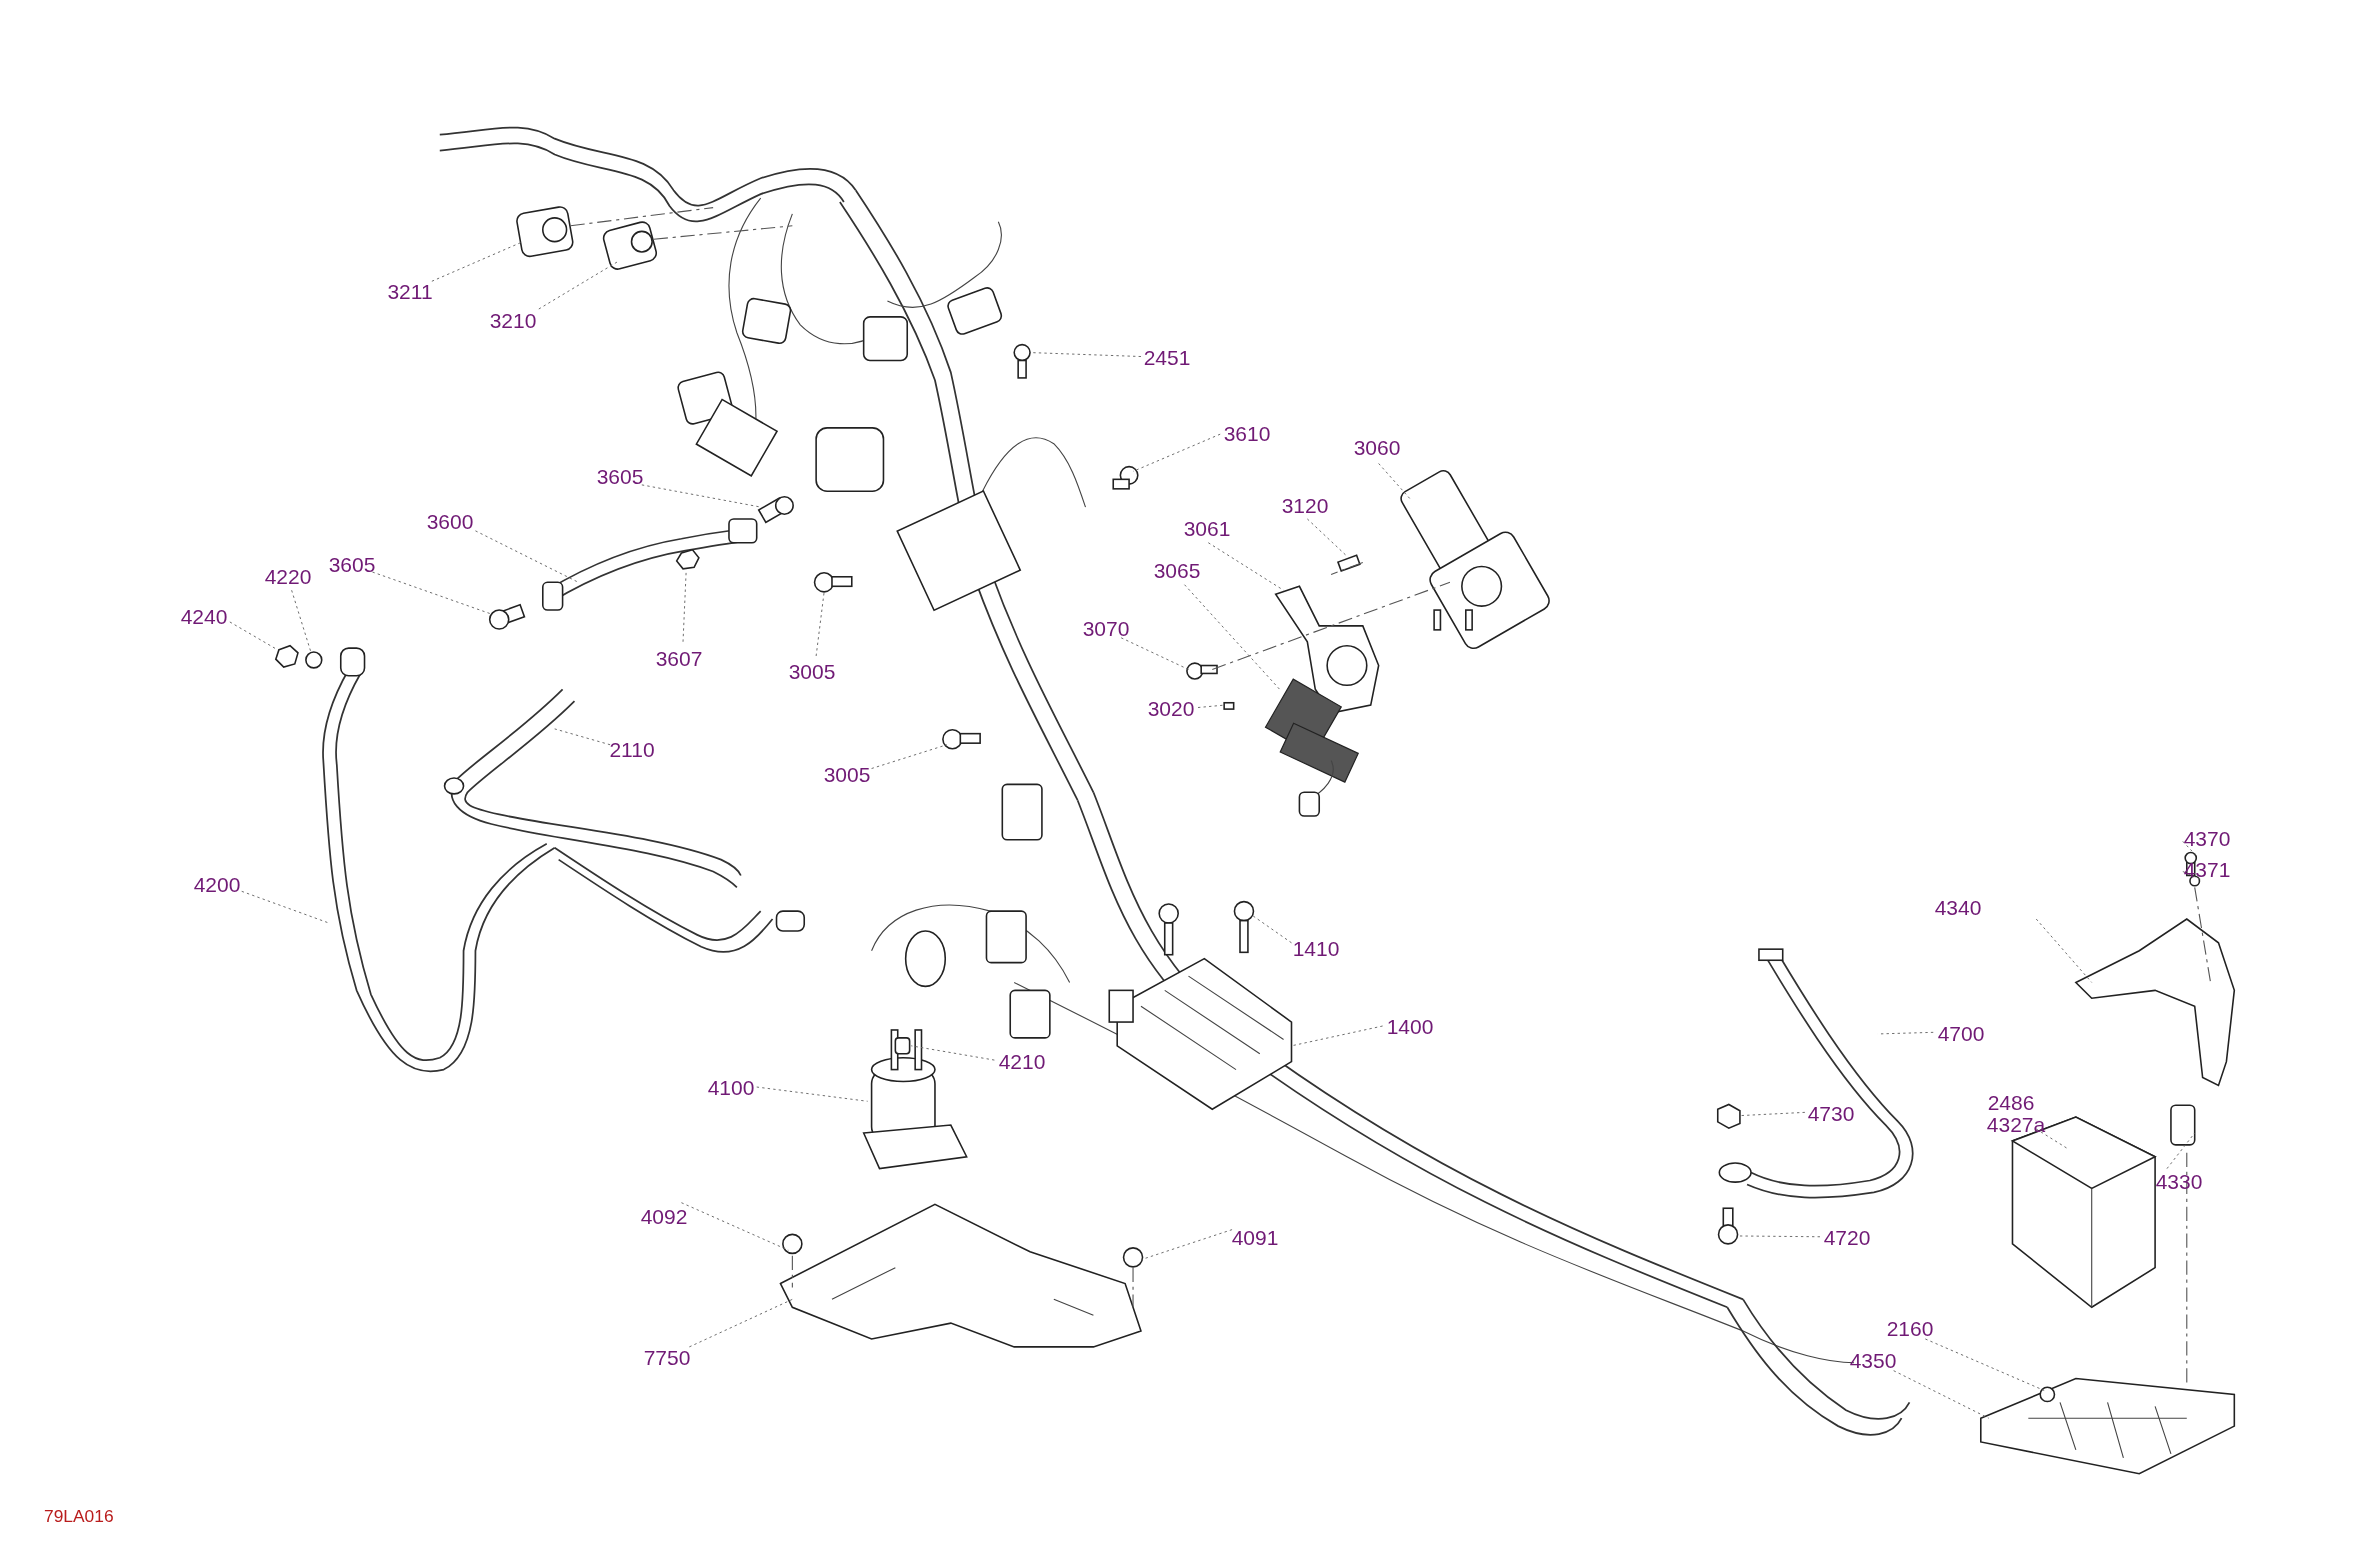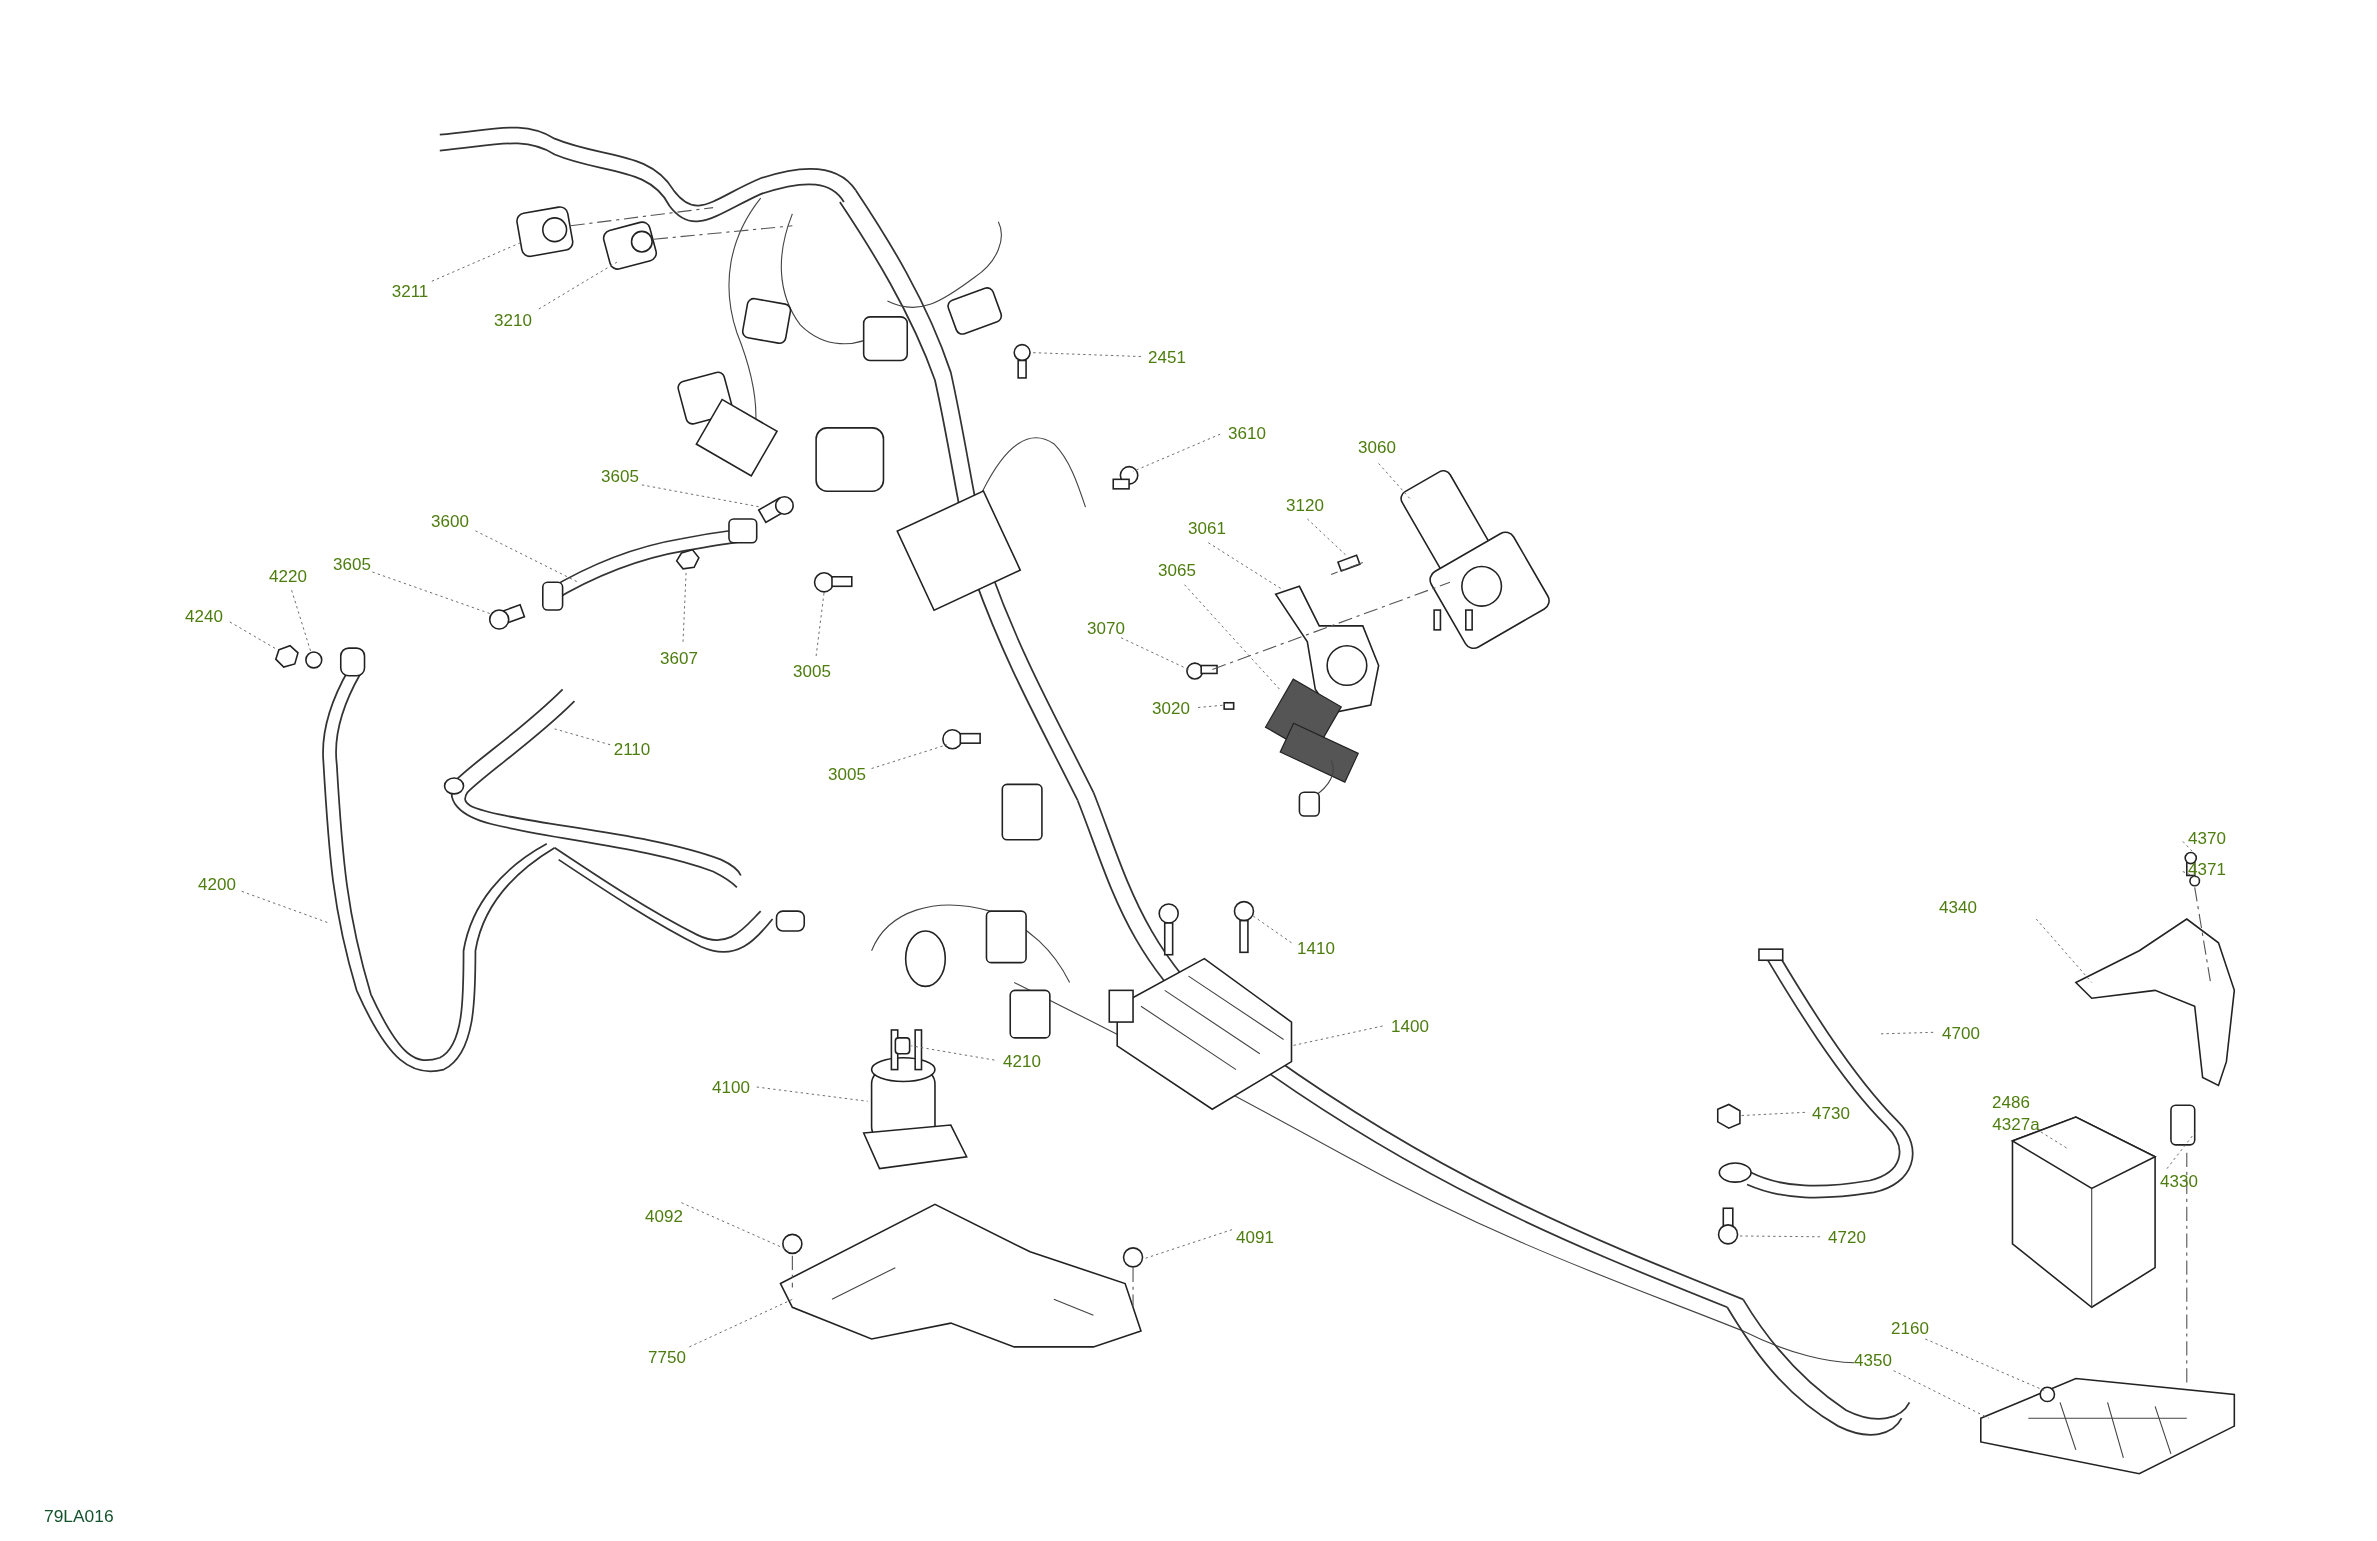--- a/index.html
+++ b/index.html
@@ -1,21 +1,21 @@
 <!DOCTYPE html>
 <html style="font-size:12.7px"><head>
   <meta charset="utf-8">
   <style>
     html, body { margin: 0; padding: 0; background: #ffffff; }
     body { width: 2377px; height: 1541px; position: relative; overflow: hidden;
            font-family: "Liberation Sans", sans-serif; color: #111; }
     #diagram { position: absolute; left: 0; top: 0; width: 2377px; height: 1541px; }
-    .callout { position: absolute; font-size: 17px; line-height: 19px; color: #4d7c0f;
+    .callout { position: absolute; font-size: 21px; line-height: 19px; color: #701a75;
                white-space: nowrap; transform: translate(-50%, -50%); cursor: pointer; }
-    .figure-code { position: absolute; left: 44px; top: 1506px; font-size: 17.4px; color: #14532d; }
+    .figure-code { position: absolute; left: 44px; top: 1506px; font-size: 17.4px; color: #b91c1c; }
     svg .wire { fill: none; stroke: #333; stroke-width: 2.2; }
     svg .wire-thin { fill: none; stroke: #444; stroke-width: 1.4; }
     svg .part { fill: #fff; stroke: #222; stroke-width: 2; }
     svg .part-dark { fill: #555; stroke: #222; stroke-width: 1.5; }
     svg .leader { fill: none; stroke: #666; stroke-width: 1.2; stroke-dasharray: 3 4; }
     svg .axis { fill: none; stroke: #555; stroke-width: 1.4; stroke-dasharray: 18 6 4 6; }
   </style>
 </head>
 <body>
 

